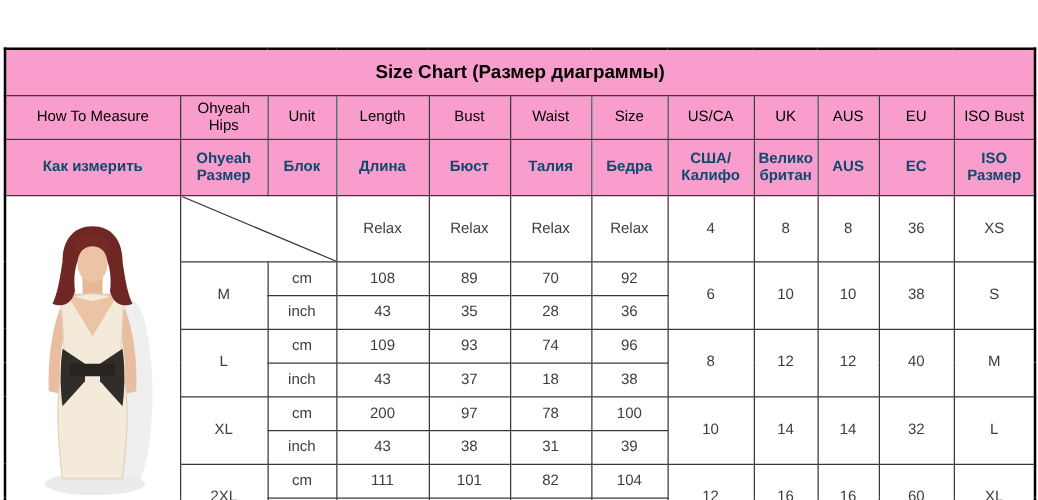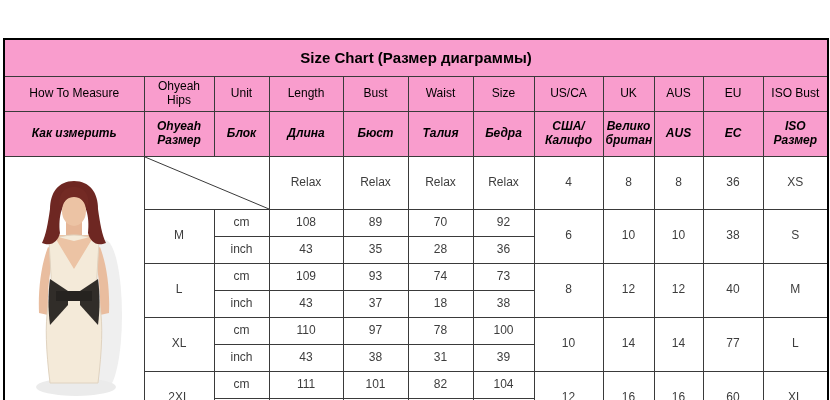--- a/index.html
+++ b/index.html
@@ -19,21 +19,21 @@
     text-align: center; vertical-align: middle;
     font-size: 12px; color: #3d3d3d;
     overflow: hidden; line-height: 1.15;
     padding: 1px 2px;
   }
   tr.title-row td {
     height: 37px; font-size: 15px; font-weight: bold; color: #000;
   }
   .pink { background: #f99dcd; }
   tr.head-en th { height: 35px; font-weight: normal; color: #000000; font-size: 12px; }
-  tr.head-ru th { height: 45px; font-weight: bold; color: #000000; font-size: 12px; font-style: italic; }
+  tr.head-ru th { height: 45px; font-weight: bold; color: #0c4a6e; font-size: 12px; }
   tr.row-relax td { height: 53px; }
   tr.sub-row td { height: 27px; }
 
   td.photo-cell { vertical-align: bottom; padding: 0 0 3px 0; background: #fff; }
   td.diag-cell { position: relative; padding: 0; }
   .diag-svg { position: absolute; left: 0; top: 0; width: 100%; height: 100%; display: block; }
 </style>
 </head>
 <body>
 
@@ -156,46 +156,46 @@
       <td>28</td>
       <td>36</td>
     </tr>
 
     <tr class="sub-row">
       <td rowspan="2">L</td>
       <td>cm</td>
       <td>109</td>
       <td>93</td>
       <td>74</td>
-      <td>73</td>
+      <td>96</td>
       <td rowspan="2">8</td>
       <td rowspan="2">12</td>
       <td rowspan="2">12</td>
       <td rowspan="2">40</td>
       <td rowspan="2">M</td>
     </tr>
     <tr class="sub-row">
       <td>inch</td>
       <td>43</td>
       <td>37</td>
       <td>18</td>
       <td>38</td>
     </tr>
 
     <tr class="sub-row">
       <td rowspan="2">XL</td>
       <td>cm</td>
-      <td>110</td>
+      <td>200</td>
       <td>97</td>
       <td>78</td>
       <td>100</td>
       <td rowspan="2">10</td>
       <td rowspan="2">14</td>
       <td rowspan="2">14</td>
-      <td rowspan="2">77</td>
+      <td rowspan="2">32</td>
       <td rowspan="2">L</td>
     </tr>
     <tr class="sub-row">
       <td>inch</td>
       <td>43</td>
       <td>38</td>
       <td>31</td>
       <td>39</td>
     </tr>
 

